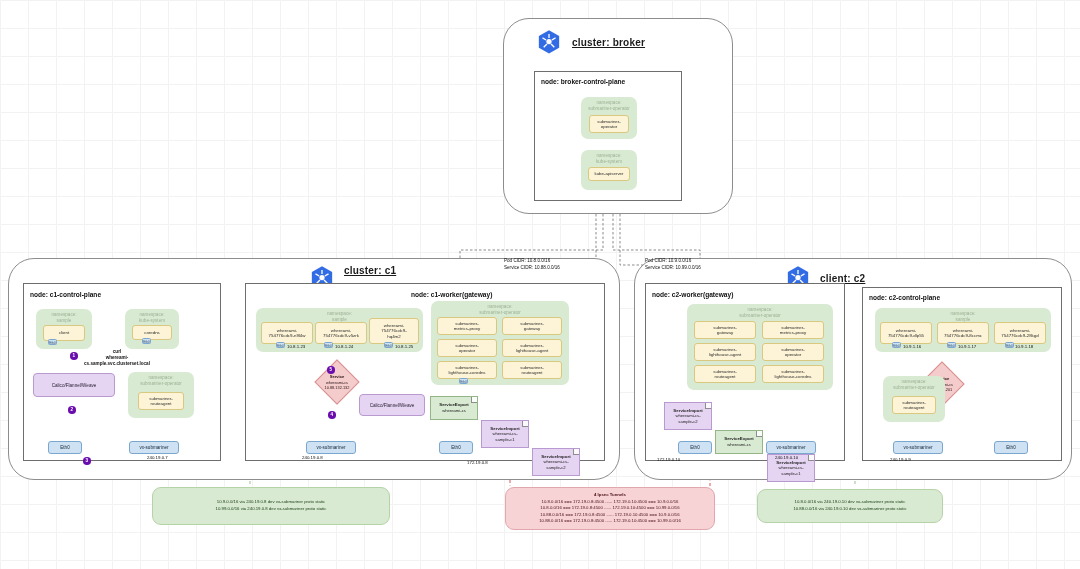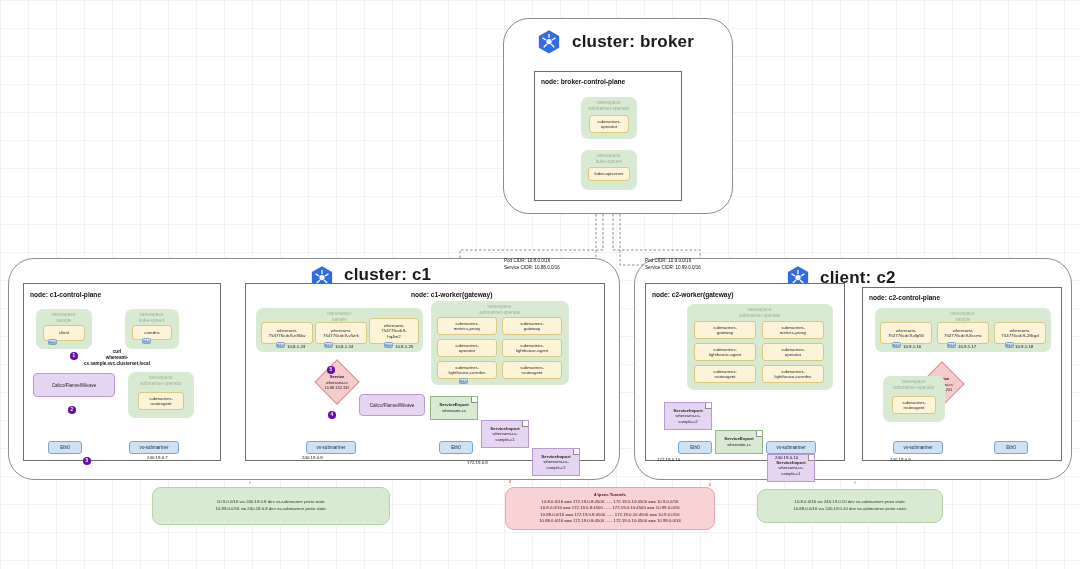--- a/index.html
+++ b/index.html
@@ -12,22 +12,23 @@
     background-size:28px 28px;
   }
   .canvas{position:absolute;inset:0;}
   .abs{position:absolute;box-sizing:border-box;}
 
   
   .cluster{
     border:1.4px solid #8d8d8d;border-radius:26px;background:#ffffff;
   }
   .cluster-title{
-    font-size:17px;font-weight:bold;color:#1b1b1b;letter-spacing:.2px;
+    font-size:10px;font-weight:bold;color:#1b1b1b;letter-spacing:.2px;
     white-space:nowrap;
+    text-decoration:underline;
   }
   .k8s-logo{width:26px;height:26px;}
 
   
   .node{border:1.3px solid #6e6e6e;background:#ffffff;}
   .node-label{font-size:6.6px;font-weight:bold;color:#111;white-space:nowrap;}
 
   
   .ns{background:#d9ead3;border-radius:7px;}
   .ns-label{

